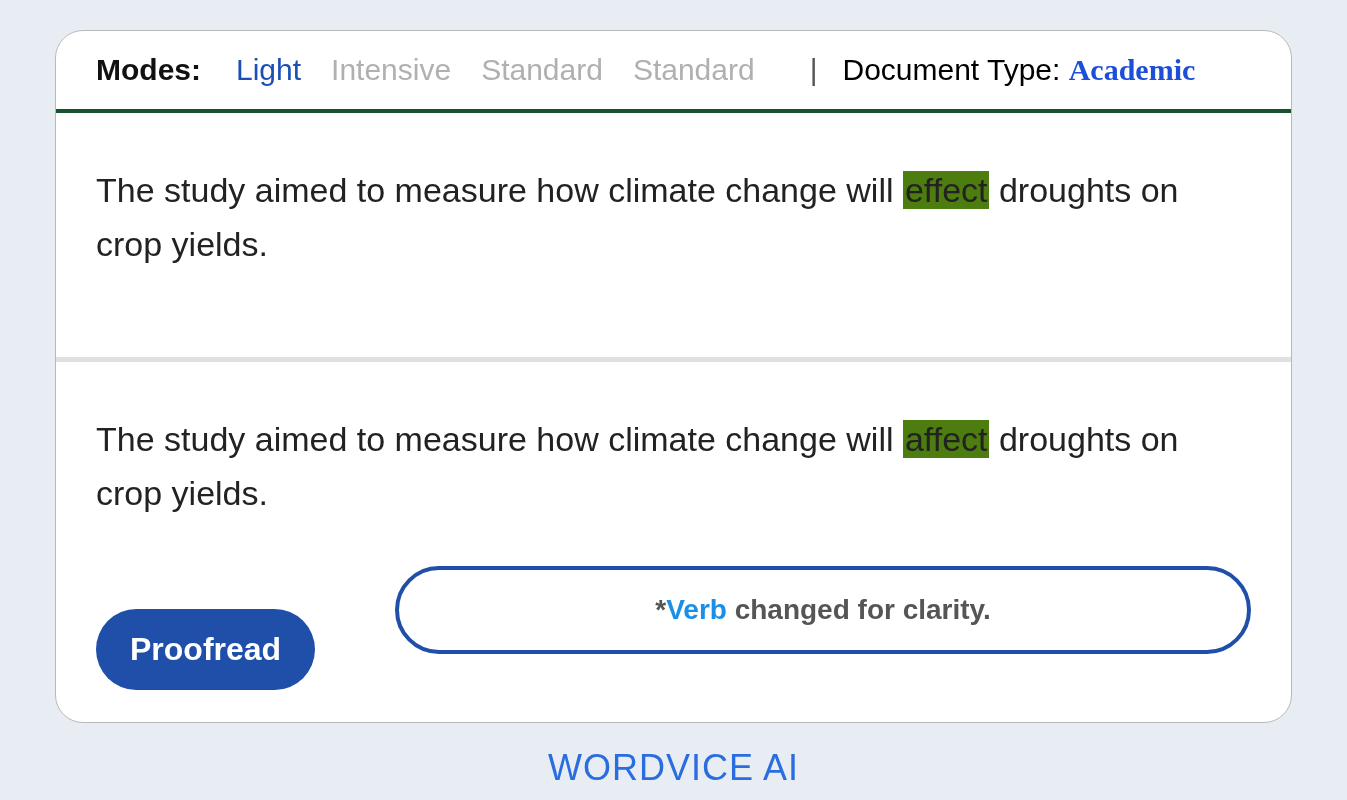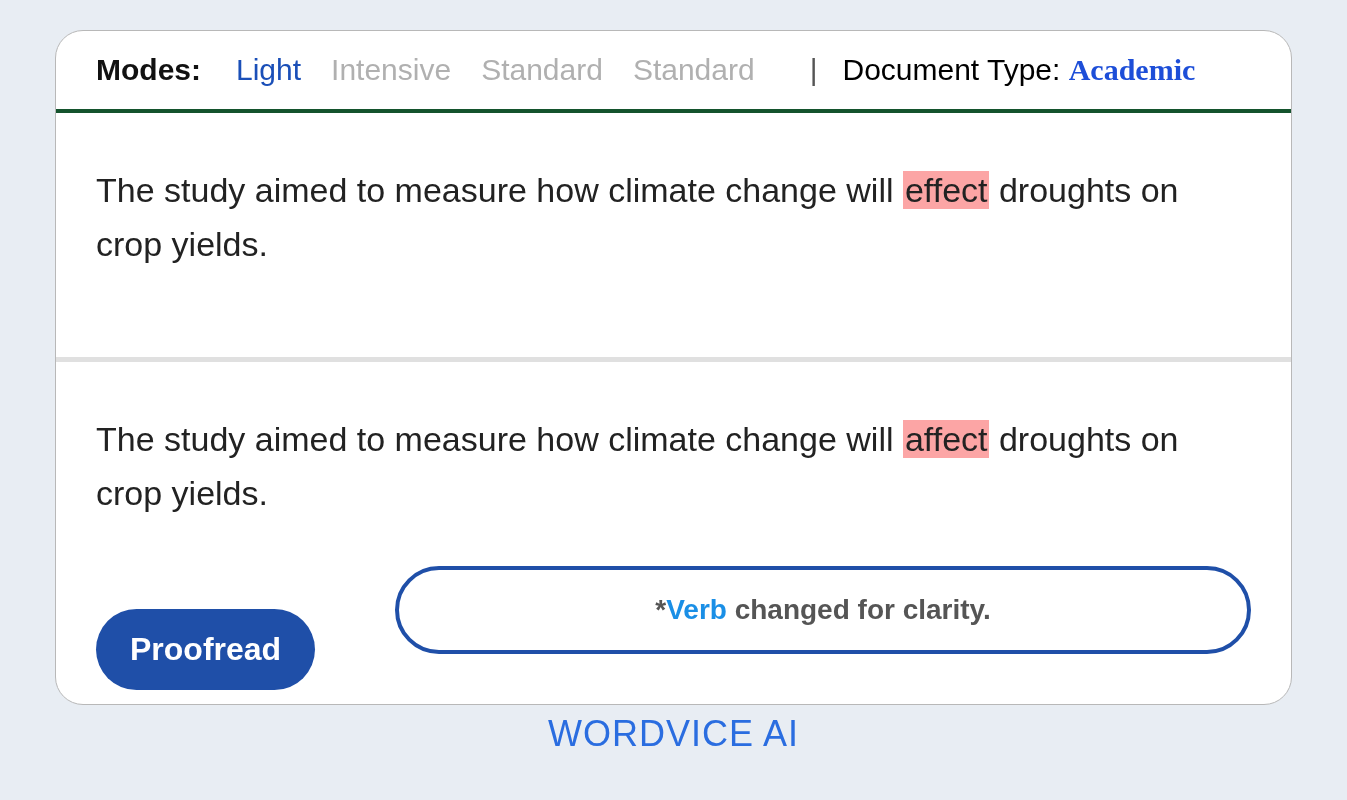--- a/index.html
+++ b/index.html
@@ -60,25 +60,25 @@
       padding: 50px 40px 55px 40px;
       font-size: 34px;
       line-height: 1.6;
       color: #222;
     }
     .pane.top {
       border-bottom: 5px solid #e0e0e0;
       padding-bottom: 85px;
     }
     .pane.bottom {
-      padding-bottom: 14px;
+      padding-bottom: 32px;
       position: relative;
     }
     .highlight {
-      background: #fca5a5;
+      background: #4d7c0f;
       padding: 0 2px;
     }
     .bottom-row {
       display: flex;
       align-items: flex-end;
       margin-top: 45px;
       gap: 80px;
     }
     .proofread-btn {
       background: #1f4fa8;
@@ -103,21 +103,21 @@
       margin-bottom: 36px;
     }
     .explain-pill .asterisk {
       color: #555;
     }
     .explain-pill .term {
       color: #1a8fe6;
     }
     .brand {
       text-align: center;
-      margin-top: 8px;
+      margin-top: 24px;
       font-size: 36px;
       letter-spacing: 1px;
       color: #2a6de0;
       font-family: Arial, Helvetica, sans-serif;
     }
     .brand .thin {
       font-weight: 300;
     }
   </style>
 </head>

